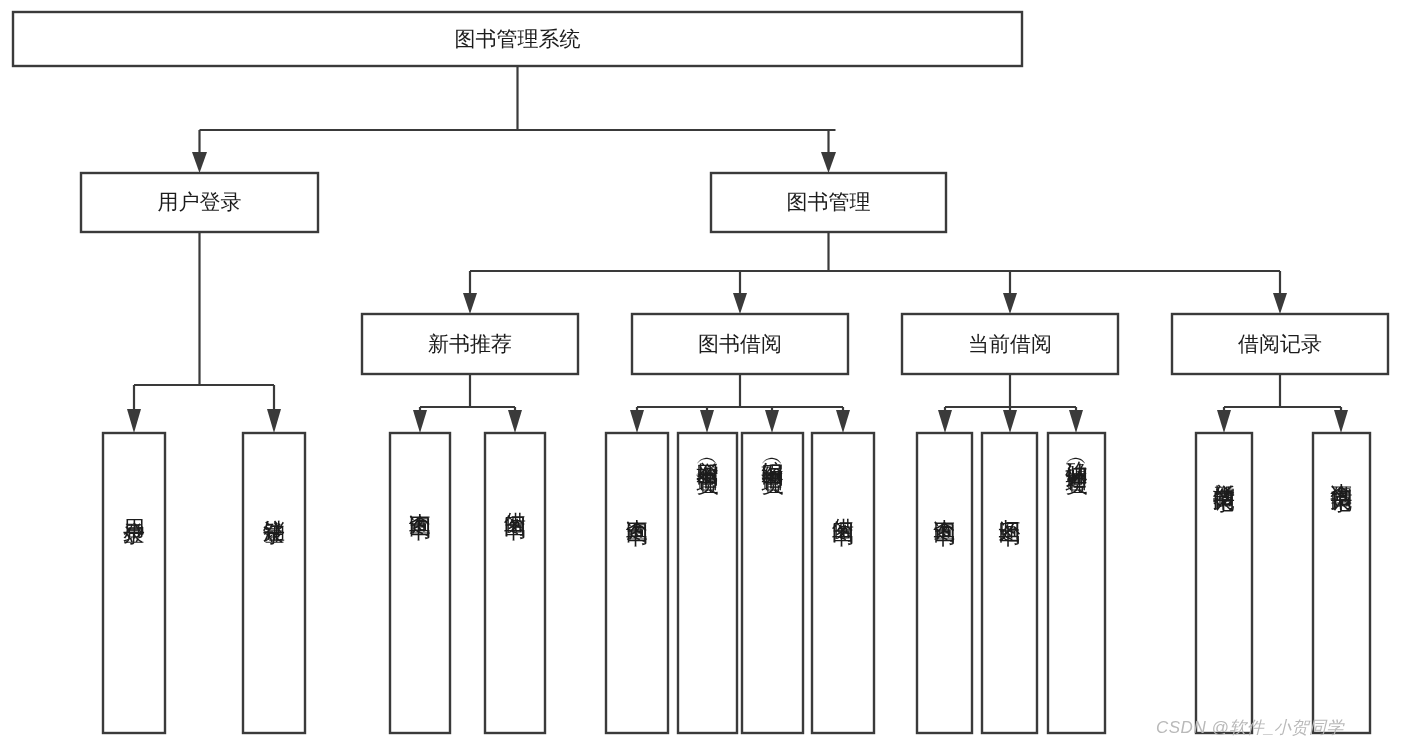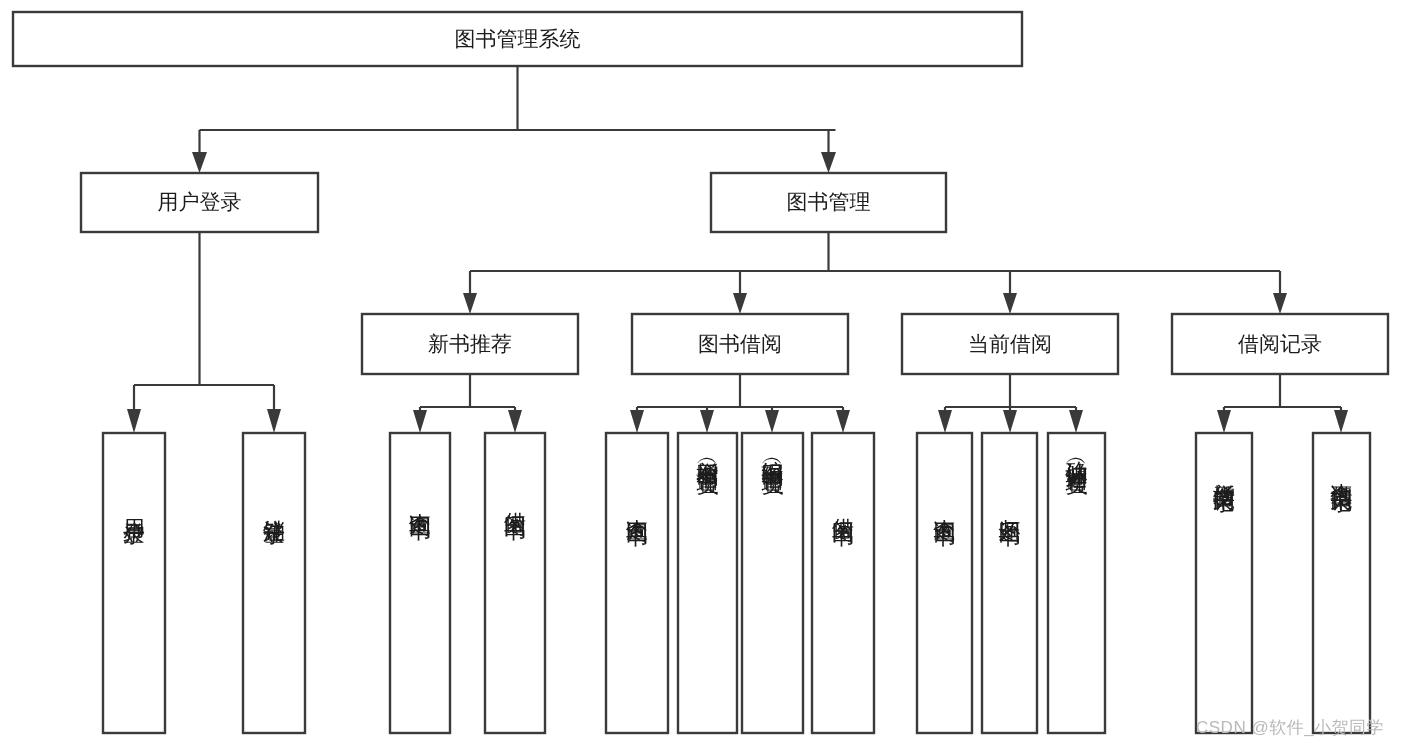--- a/index.html
+++ b/index.html
@@ -235,15 +235,15 @@
   <div class="leaf-label-wrap" style="left:1048px; top:433px; width:57px; height:300px;">
     <span class="leaf-label-v" style="margin-top:10px;">确认归还（管理员）</span>
   </div>
   <div class="leaf-label-wrap" style="left:1196px; top:433px; width:56px; height:300px;">
     <span class="leaf-label-v" style="margin-top:32px;">新增借阅记录</span>
   </div>
   <div class="leaf-label-wrap" style="left:1313px; top:433px; width:57px; height:300px;">
     <span class="leaf-label-v" style="margin-top:32px;">查询借阅记录</span>
   </div>
 
-  <div class="watermark" style="left:1196px; top:716px;">CSDN @软件_小贺同学</div>
+  <div class="watermark" style="left:1156px; top:716px;font-style:italic;">CSDN @软件_小贺同学</div>
 
 </div>
 
 </body></html>

